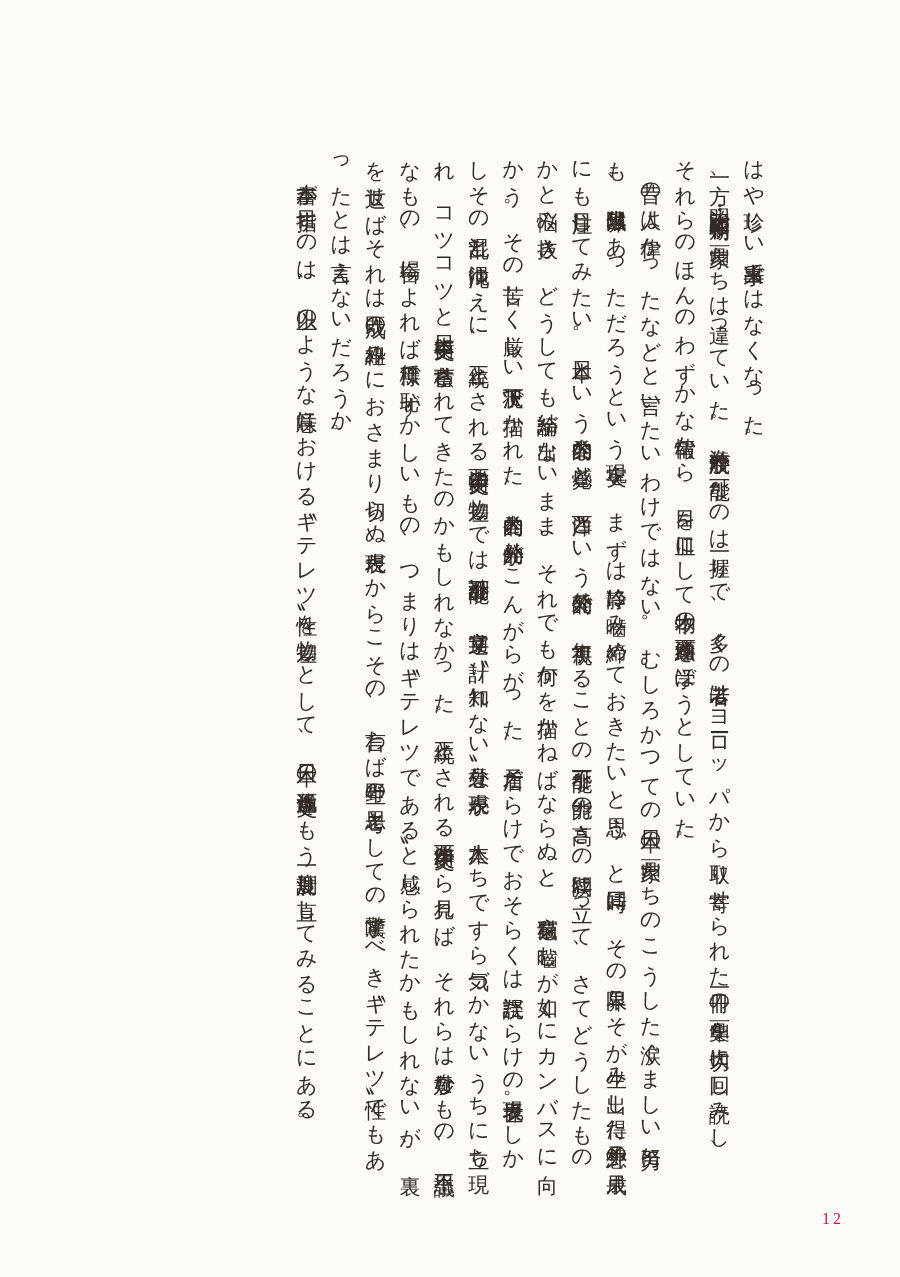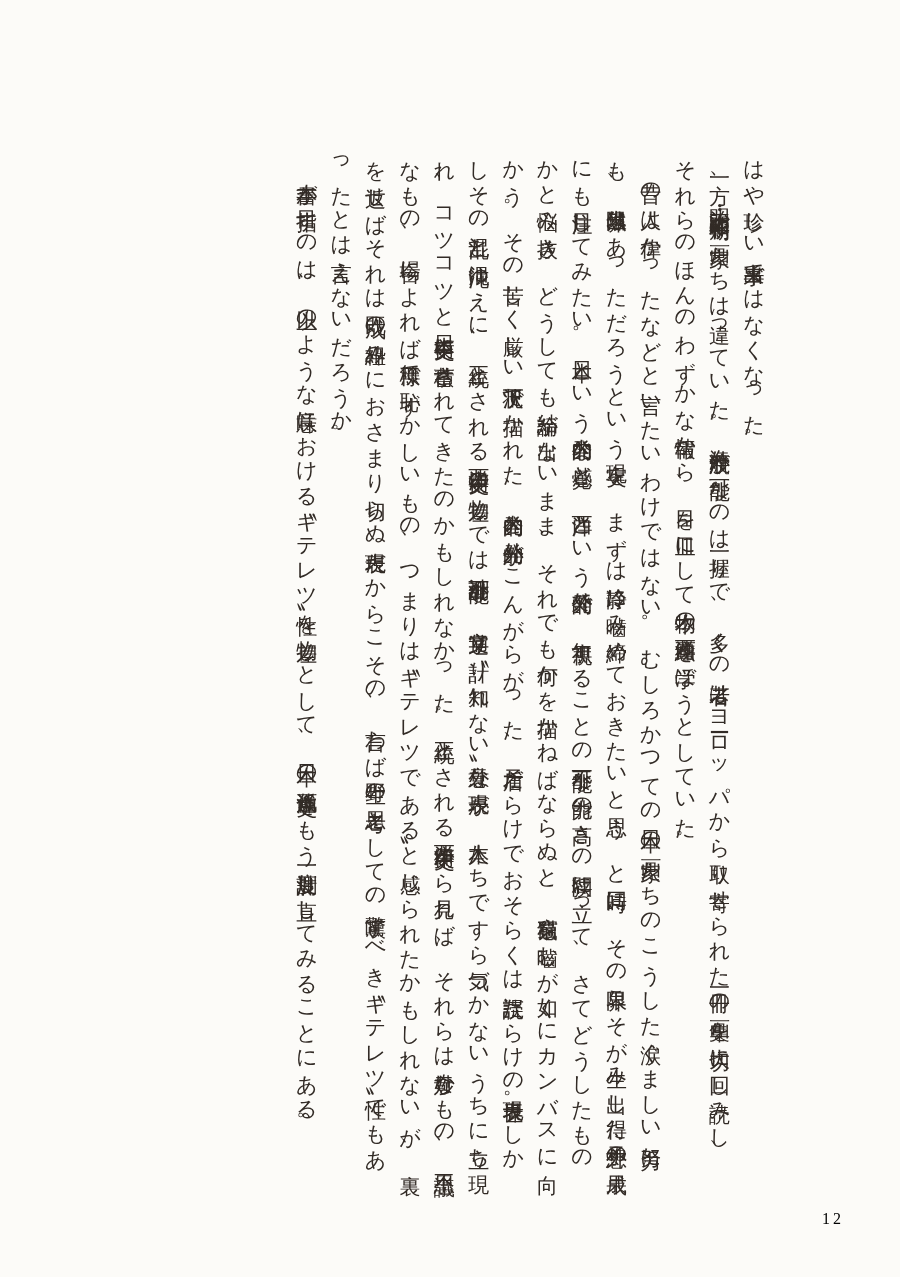--- a/index.html
+++ b/index.html
@@ -37,21 +37,21 @@
   }
   .text-block p.indent {
     text-indent: 1em;
   }
   .page-number {
     position: absolute;
     top: 1210px;
     left: 822px;
     font-size: 16px;
     letter-spacing: 3px;
-    color: #000000;
+    color: #be185d;
     font-variant-numeric: oldstyle-nums;
   }
 </style>
 </head>
 <body>
 
 <div class="page">
 
   <div class="text-block">
     <p>はや珍しい出来事ではなくなった。</p>

